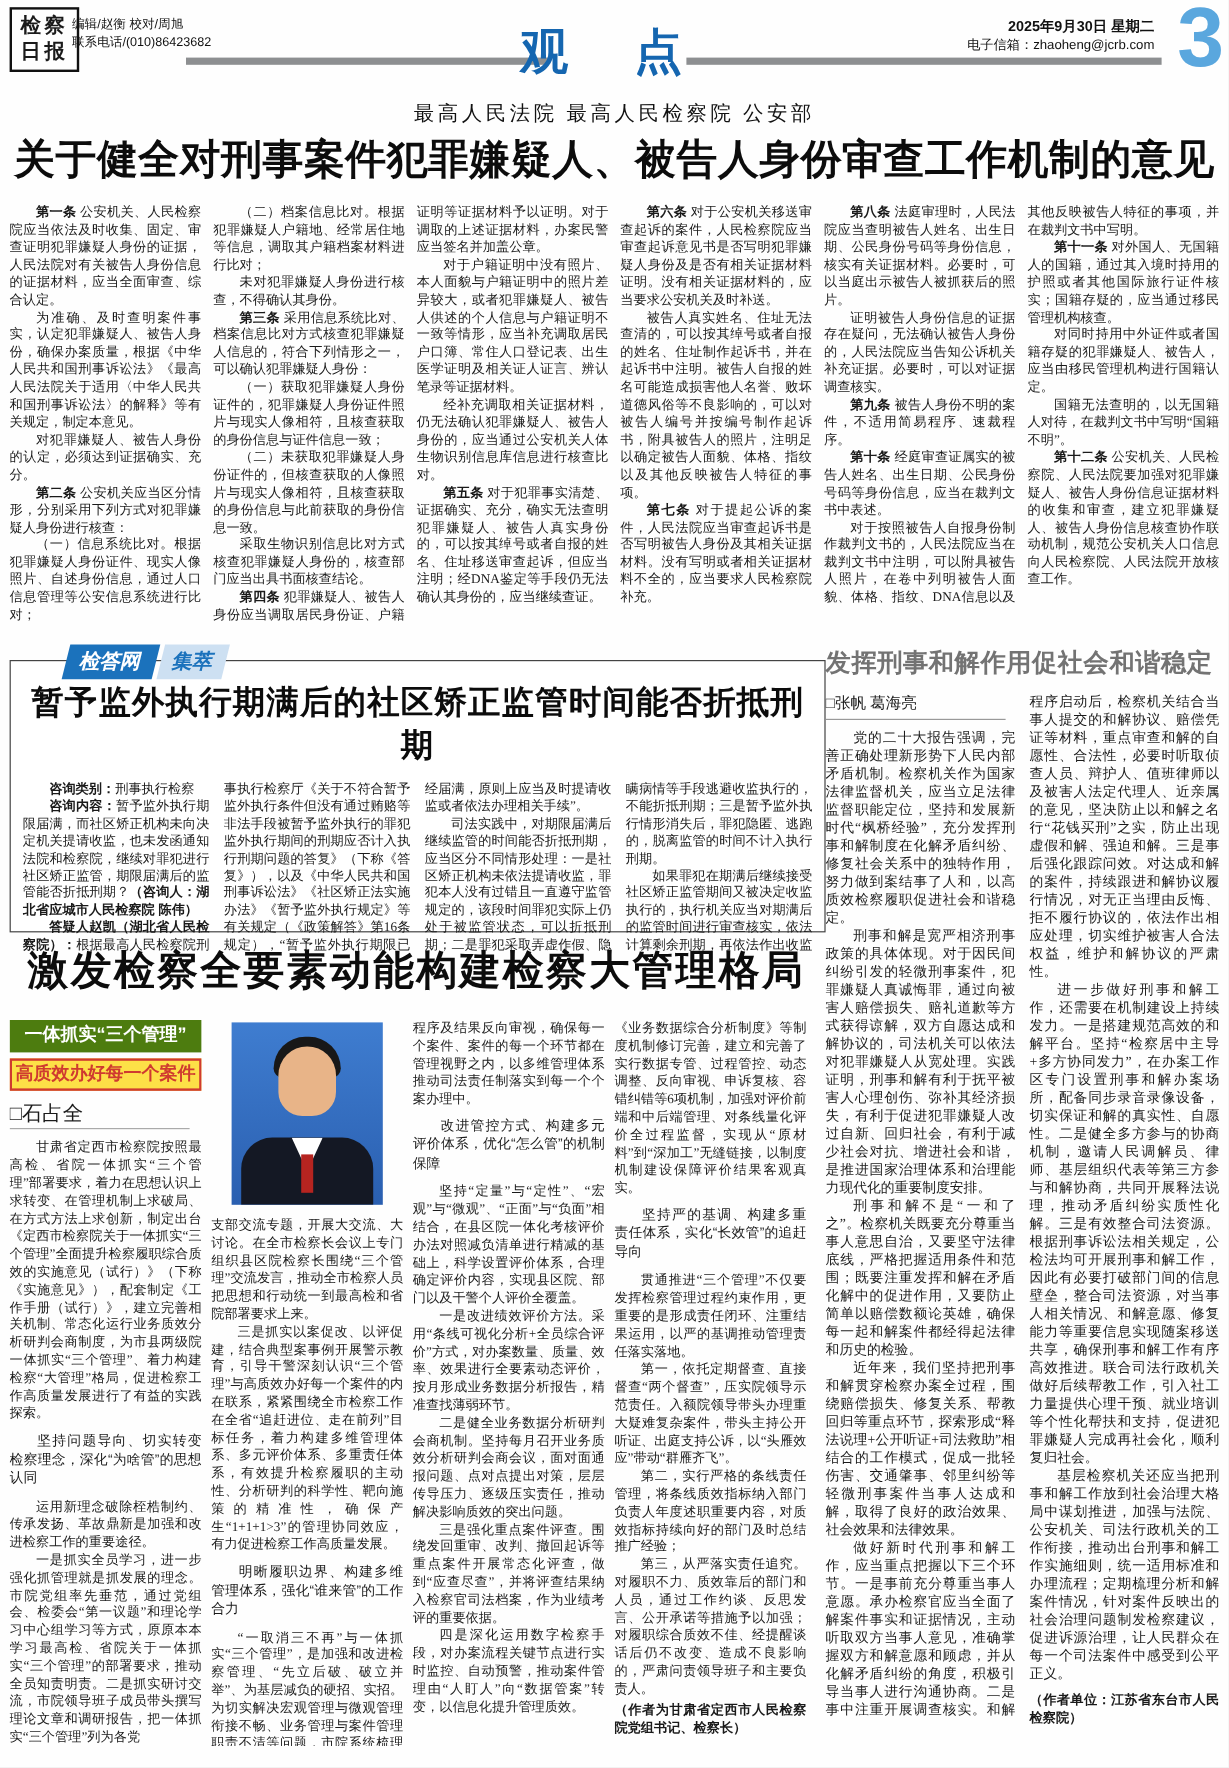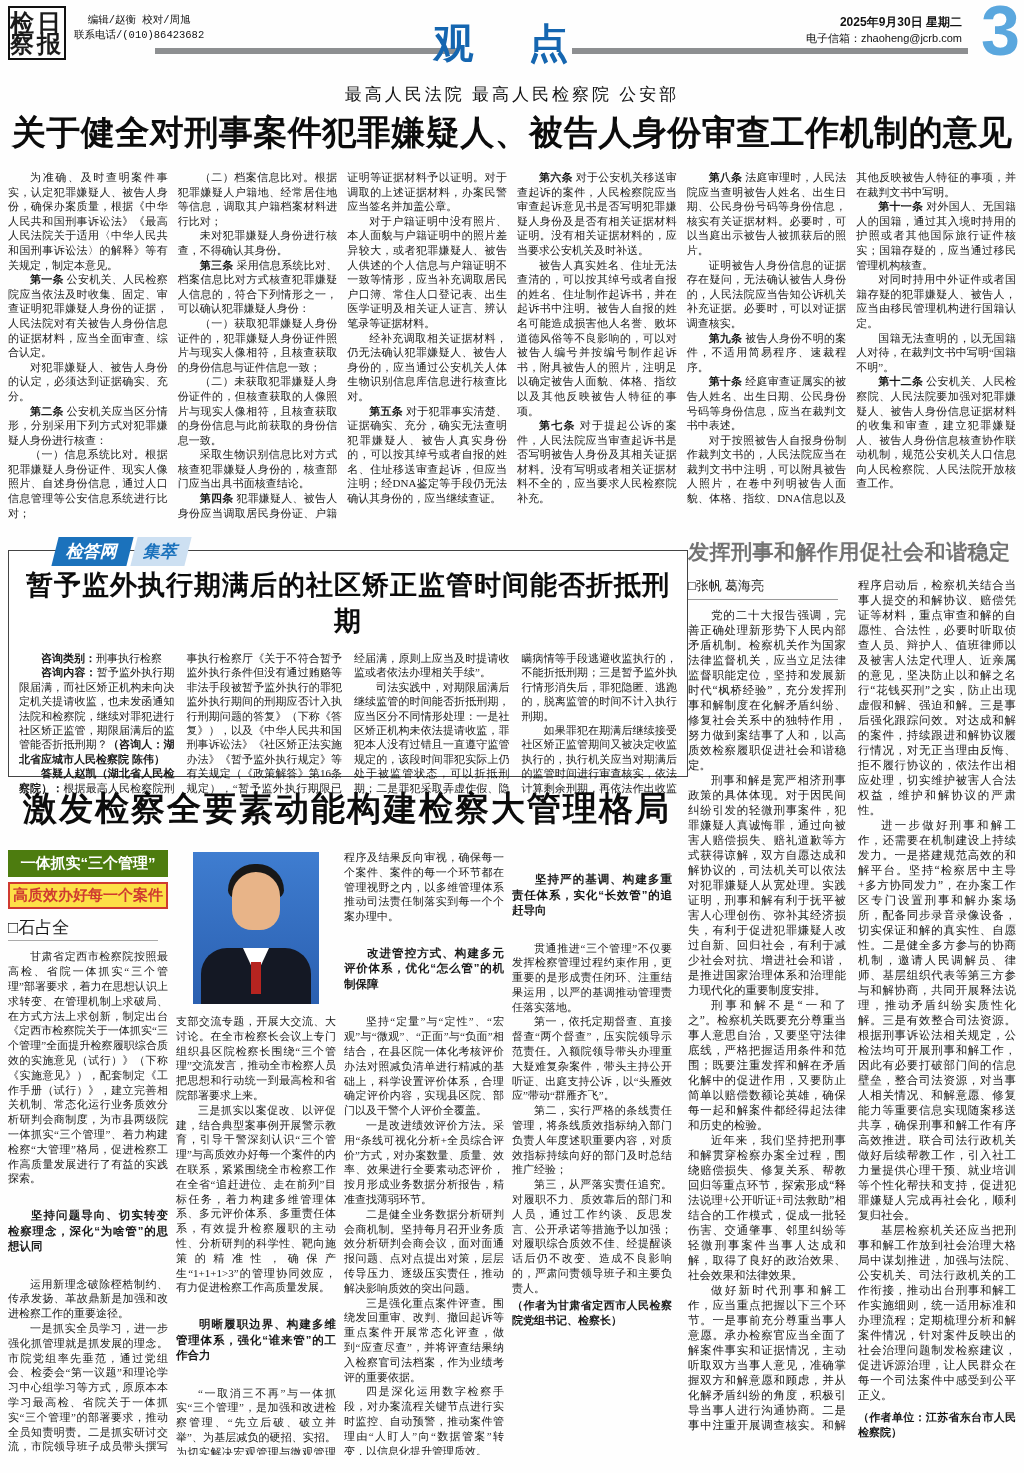--- a/index.html
+++ b/index.html
@@ -1,45 +1,45 @@
 <!DOCTYPE html>
 <html><head>
 <meta charset="utf-8">
 <style>
   html,body{margin:0;padding:0;background:#e8e8e8;}
   #page{position:relative;width:1024px;height:1473px;background:#fefefe;margin:0 auto;overflow:hidden;
         font-family:"Liberation Serif","DejaVu Serif",serif;color:#1a1a1a;}
   
   .logo{position:absolute;left:8px;top:6px;width:54px;height:50px;border:2px solid #111;
-        display:flex;align-items:center;justify-content:center;
-        font-family:"DejaVu Serif",serif;font-weight:bold;font-size:24px;line-height:21px;letter-spacing:3px;}
-  .edit-info{position:absolute;left:74px;top:13px;font-family:Liberation Mono, monospace;
-        font-size:10.5px;line-height:15px;color:#111;text-align:center;}
+        display:flex;flex-direction:column;align-items:center;justify-content:center;
+        font-family:"DejaVu Serif",serif;font-weight:bold;font-size:17px;line-height:21px;letter-spacing:3px;}
+  .edit-info{position:absolute;left:60px;top:13px;font-family:Liberation Sans, sans-serif;
+        font-size:10.5px;line-height:15px;color:#111;}
   .bar{position:absolute;top:48px;height:6px;background:#8d8f91;}
   .bar-left{left:155px;width:302px;}
   .bar-right{left:572px;width:396px;}
   .section-title{position:absolute;left:50%;top:16px;transform:translateX(-50%);
         font-family:"Liberation Sans","DejaVu Sans",sans-serif;font-weight:bold;font-size:40px;
         color:#1566b0;letter-spacing:22px;white-space:nowrap;}
   .date-info{position:absolute;right:62px;top:14px;text-align:right;
         font-family:"Liberation Sans",sans-serif;font-size:11px;line-height:16px;color:#111;}
   .date-info .d1{font-weight:bold;font-size:12px;}
   .page-num{position:absolute;right:4px;top:-6px;font-family:"Liberation Sans",sans-serif;
         font-weight:bold;font-size:70px;line-height:74px;color:#5aa7de;}
   
   .kicker{position:absolute;left:0;top:83px;width:100%;text-align:center;font-size:17px;letter-spacing:3px;color:#111;}
   .main-title{position:absolute;left:0;top:110px;width:100%;text-align:center;
         font-weight:bold;font-size:34px;letter-spacing:0.5px;color:#0c0c0c;white-space:nowrap;}
   .top-cols{position:absolute;left:8px;top:170px;width:1008px;height:358px;
         column-count:6;column-gap:10px;column-fill:auto;overflow:hidden;
         font-size:11px;line-height:14.6px;text-align:justify;}
   p.para{margin:0;text-indent:2em;text-align:justify;}
   p.cont{text-indent:0;}
-  p.subhead{margin:22px 0;text-indent:2em;text-align:justify;
-        font-family:"Liberation Sans","DejaVu Sans",sans-serif;font-weight:bold;font-size:11.5px;line-height:15.5px;}
+  p.subhead{margin:8px 0;text-indent:2em;text-align:justify;
+        font-family:"Liberation Sans","DejaVu Sans",sans-serif;font-weight:normal;font-size:11.5px;line-height:15.5px;}
   b{font-family:"Liberation Sans","DejaVu Sans",sans-serif;font-weight:bold;}
   
   .qa-box{position:absolute;left:8px;top:550px;width:678px;height:225px;border:1px solid #444;background:#fff;}
   .qa-badges{position:absolute;left:46px;top:-14px;display:flex;}
   .qa-badge1{background:#1b72bc;color:#fff;font-family:"Liberation Sans",sans-serif;font-weight:bold;
         font-size:17px;padding:3px 12px;transform:skewX(-14deg);}
   .qa-badge2{background:#cde0f2;color:#1b72bc;font-family:"Liberation Sans",sans-serif;font-weight:bold;
         font-size:17px;padding:3px 10px;transform:skewX(-14deg);margin-left:4px;}
   .qa-title{margin:16px 8px 0;text-align:center;font-weight:bold;font-size:27px;letter-spacing:1px;color:#0c0c0c;}
   .qa-cols{margin:12px 10px 0;height:158px;column-count:4;column-gap:12px;column-fill:auto;overflow:hidden;
@@ -90,22 +90,22 @@
   <div class="section-title">观 点</div>
   <div class="date-info">
     <div class="d1">2025年9月30日 星期二</div>
     <div>电子信箱：zhaoheng@jcrb.com</div>
   </div>
   <div class="page-num">3</div>
 
   <div class="kicker">最高人民法院 最高人民检察院 公安部</div>
   <div class="main-title">关于健全对刑事案件犯罪嫌疑人、被告人身份审查工作机制的意见</div>
   <div class="top-cols">
+      <p class="para"><b>第一条</b> 公安机关、人民检察院应当依法及时收集、固定、审查证明犯罪嫌疑人身份的证据，人民法院对有关被告人身份信息的证据材料，应当全面审查、综合认定。</p>
       <p class="para">为准确、及时查明案件事实，认定犯罪嫌疑人、被告人身份，确保办案质量，根据《中华人民共和国刑事诉讼法》《最高人民法院关于适用〈中华人民共和国刑事诉讼法〉的解释》等有关规定，制定本意见。</p>
-      <p class="para"><b>第一条</b> 公安机关、人民检察院应当依法及时收集、固定、审查证明犯罪嫌疑人身份的证据，人民法院对有关被告人身份信息的证据材料，应当全面审查、综合认定。</p>
       <p class="para">对犯罪嫌疑人、被告人身份的认定，必须达到证据确实、充分。</p>
       <p class="para"><b>第二条</b> 公安机关应当区分情形，分别采用下列方式对犯罪嫌疑人身份进行核查：</p>
       <p class="para">（一）信息系统比对。根据犯罪嫌疑人身份证件、现实人像照片、自述身份信息，通过人口信息管理等公安信息系统进行比对；</p>
       <p class="para">（二）档案信息比对。根据犯罪嫌疑人户籍地、经常居住地等信息，调取其户籍档案材料进行比对；</p>
       <p class="para">未对犯罪嫌疑人身份进行核查，不得确认其身份。</p>
       <p class="para"><b>第三条</b> 采用信息系统比对、档案信息比对方式核查犯罪嫌疑人信息的，符合下列情形之一，可以确认犯罪嫌疑人身份：</p>
       <p class="para">（一）获取犯罪嫌疑人身份证件的，犯罪嫌疑人身份证件照片与现实人像相符，且核查获取的身份信息与证件信息一致；</p>
       <p class="para">（二）未获取犯罪嫌疑人身份证件的，但核查获取的人像照片与现实人像相符，且核查获取的身份信息与此前获取的身份信息一致。</p>
       <p class="para">采取生物识别信息比对方式核查犯罪嫌疑人身份的，核查部门应当出具书面核查结论。</p>
       <p class="para"><b>第四条</b> 犯罪嫌疑人、被告人身份应当调取居民身份证、户籍证明等证据材料予以证明。对于调取的上述证据材料，办案民警应当签名并加盖公章。</p>
@@ -193,20 +193,21 @@
             <p class="subhead">改进管控方式、构建多元评价体系，优化“怎么管”的机制保障</p>
             <p class="para">坚持“定量”与“定性”、“宏观”与“微观”、“正面”与“负面”相结合，在县区院一体化考核评价办法对照减负清单进行精减的基础上，科学设置评价体系，合理确定评价内容，实现县区院、部门以及干警个人评价全覆盖。</p>
             <p class="para">一是改进绩效评价方法。采用“条线可视化分析+全员综合评价”方式，对办案数量、质量、效率、效果进行全要素动态评价，按月形成业务数据分析报告，精准查找薄弱环节。</p>
             <p class="para">二是健全业务数据分析研判会商机制。坚持每月召开业务质效分析研判会商会议，面对面通报问题、点对点提出对策，层层传导压力、逐级压实责任，推动解决影响质效的突出问题。</p>
             <p class="para">三是强化重点案件评查。围绕发回重审、改判、撤回起诉等重点案件开展常态化评查，做到“应查尽查”，并将评查结果纳入检察官司法档案，作为业绩考评的重要依据。</p>
             <p class="para">四是深化运用数字检察手段，对办案流程关键节点进行实时监控、自动预警，推动案件管理由“人盯人”向“数据管案”转变，以信息化提升管理质效。</p>
           </div>
       </div>
       <div class="bcol">
         <div>
+            <p class="para cont">《业务数据综合分析制度》等制度机制修订完善，建立和完善了实行数据专管、过程管控、动态调整、反向审视、申诉复核、容错纠错等6项机制，加强对评价前端和中后端管理、对条线量化评价全过程监督，实现从“原材料”到“深加工”无缝链接，以制度机制建设保障评价结果客观真实。</p>
             <p class="subhead">坚持严的基调、构建多重责任体系，实化“长效管”的追赶导向</p>
             <p class="para">贯通推进“三个管理”不仅要发挥检察管理过程约束作用，更重要的是形成责任闭环、注重结果运用，以严的基调推动管理责任落实落地。</p>
             <p class="para">第一，依托定期督查、直接督查“两个督查”，压实院领导示范责任。入额院领导带头办理重大疑难复杂案件，带头主持公开听证、出庭支持公诉，以“头雁效应”带动“群雁齐飞”。</p>
             <p class="para">第二，实行严格的条线责任管理，将条线质效指标纳入部门负责人年度述职重要内容，对质效指标持续向好的部门及时总结推广经验；</p>
             <p class="para">第三，从严落实责任追究。对履职不力、质效靠后的部门和人员，通过工作约谈、反思发言、公开承诺等措施予以加强；对履职综合质效不佳、经提醒谈话后仍不改变、造成不良影响的，严肃问责领导班子和主要负责人。</p>
           </div>
         <p class="art-footer">（作者为甘肃省定西市人民检察院党组书记、检察长）</p>
       </div>
     </div>
   </div>

